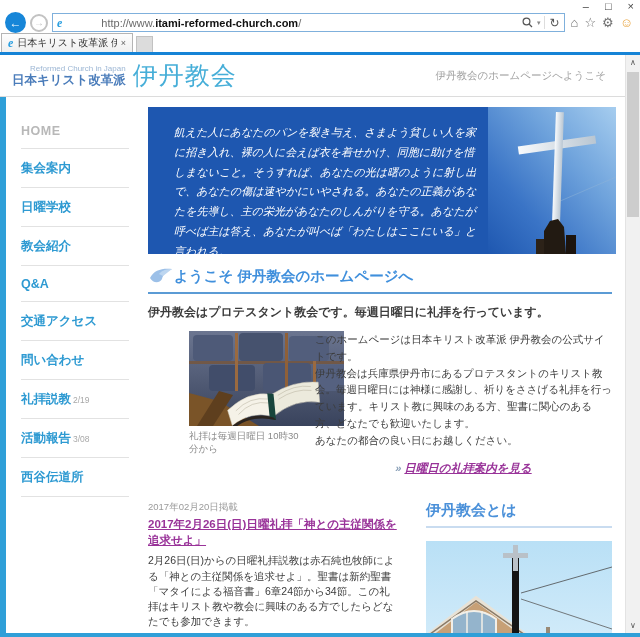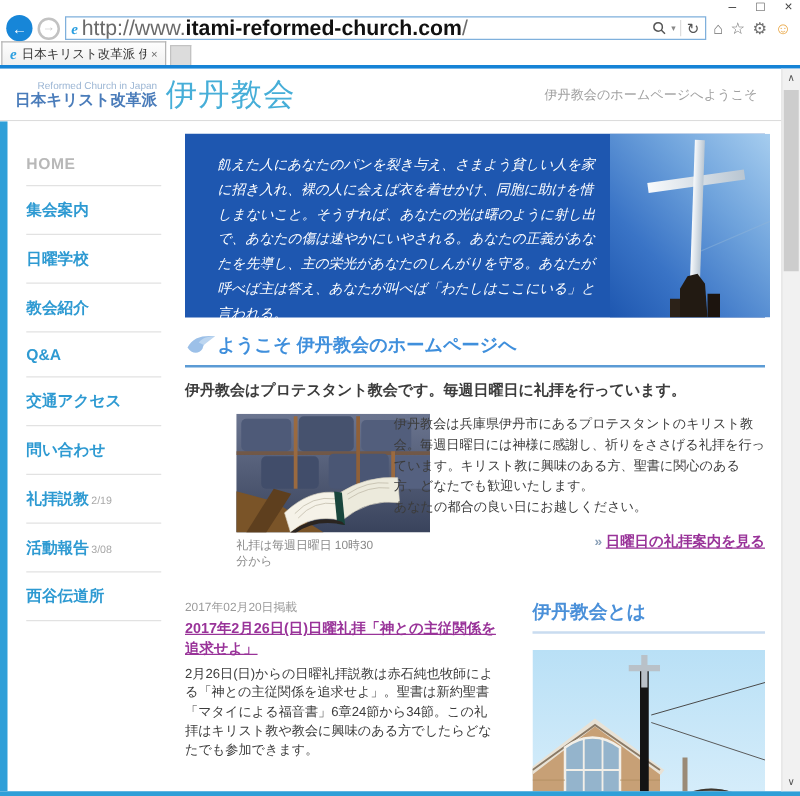--- a/index.html
+++ b/index.html
@@ -15,21 +15,21 @@
 
   .navbar { height:21px; display:flex; align-items:center; padding:0 5px; gap:4px; background:#fff; }
   .nav-btn { width:21px; height:21px; border-radius:50%; display:flex; align-items:center;
     justify-content:center; font-size:12px; flex-shrink:0; }
   .back { background:#1786d8; color:#fff; }
   .fwd { width:18px; height:18px; border:2px solid #c2c2c2; color:#c2c2c2; font-size:10px; }
   .urlbar { flex:1; height:19px; border:1px solid #7fb0dc; background:#fff; display:flex;
     align-items:center; padding:0 4px; gap:3px; overflow:hidden; }
   .favicon-e { font-family:"Liberation Serif",serif; font-style:italic; font-weight:bold;
     color:#2b9fe0; font-size:12px; line-height:12px; }
-  .url-text { font-size:17px; white-space:nowrap; flex:1; }
+  .url-text { font-size:11px; white-space:nowrap; flex:1;margin-left:36px; }
   .url-text .dim { color:#6a6a6a; }
   .url-text .dom { color:#111; font-weight:bold; }
   .url-controls { display:flex; align-items:center; gap:4px; color:#555; }
   .mag svg { display:block; }
   .caret { font-size:7px; color:#888; }
   .divider { width:1px; height:13px; background:#ddd; }
   .refresh { font-size:12px; color:#555; }
   .chrome-icons { display:flex; align-items:center; gap:6px; padding:0 2px; }
   .chrome-icons span { font-size:13px; color:#707070; line-height:14px; }
   .smiley { color:#e8a33d !important; }
@@ -86,21 +86,21 @@
   
   .welcome-head { display:flex; align-items:center; gap:0; padding-bottom:6px;
     border-bottom:2px solid #5b9bd5; margin-top:12px; }
   .welcome-head h1 { font-size:14.5px; color:#3f8fdc; font-weight:bold; }
   .lead { margin:10px 0 10px; font-size:12px; font-weight:bold; color:#3c3c3c; }
   .cols { display:flex; gap:12px; }
   .photo-wrap { width:155px; flex-shrink:0;padding-left:41px; }
   .photo-wrap svg { display:block; }
   .photo-caption { font-size:9.5px; color:#8a8a8a; margin-top:4px; }
   .welcome-text { flex:1; font-size:10.5px; color:#3c3c3c; line-height:1.6; }
-  .more-row { text-align:right; margin-top:10px; }
+  .more-row { text-align:center; margin-top:10px;font-style:italic; }
   .more-prefix { color:#8aa0b8; font-size:11px; font-weight:bold; }
   .more-link { color:#993399; font-weight:bold; font-size:11.5px; text-decoration:underline; cursor:pointer; }
 
   
   .bottom-row { display:flex; gap:26px; margin-top:24px; }
   .news-col { width:252px; flex-shrink:0; }
   .col-head { font-size:15px; font-weight:bold; color:#4a90d9; padding-bottom:6px;
     border-bottom:2px solid #c9dcf0; margin-bottom:13px; }
   .news-date { font-size:9.5px; color:#9a9a9a; margin-bottom:2px; }
   .news-title { font-size:11.5px; font-weight:bold; color:#993399; text-decoration:underline;
@@ -254,20 +254,21 @@
               <path d="M38,72 Q62,56 84,64 L82,86 Q60,76 40,88 Z" fill="#f5f2e8" stroke="#d8d2c0" stroke-width="0.5"></path>
               <path d="M84,64 Q108,54 132,60 L130,80 Q106,72 82,86 Z" fill="#eceadc" stroke="#d8d2c0" stroke-width="0.5"></path>
               <path d="M46,74 Q62,62 80,68 M48,78 Q63,66 80,72 M90,66 Q108,58 124,63 M90,70 Q108,62 124,67" fill="none" stroke="#b8b2a0" stroke-width="0.5"></path>
               <path d="M80,62 L86,64 L84,90 L78,88 Z" fill="#18453c"></path>
               <path d="M40,88 Q62,77 82,87 L84,90 Q60,80 41,91 Z" fill="#2a2420"></path>
             </g>
           </svg>
           <div class="photo-caption">礼拝は毎週日曜日 10時30分から</div>
         </div>
         <div class="welcome-text">
+          <p>このホームページは日本キリスト改革派 伊丹教会の公式サイトです。</p>
           <p>伊丹教会は兵庫県伊丹市にあるプロテスタントのキリスト教会。毎週日曜日には神様に感謝し、祈りをささげる礼拝を行っています。キリスト教に興味のある方、聖書に関心のある方、どなたでも歓迎いたします。</p>
           <p>あなたの都合の良い日にお越しください。</p>
           <div class="more-row">
             <span class="more-prefix">»</span>
             <a class="more-link">日曜日の礼拝案内を見る</a>
           </div>
         </div>
       </div>
 
       <div class="bottom-row">

